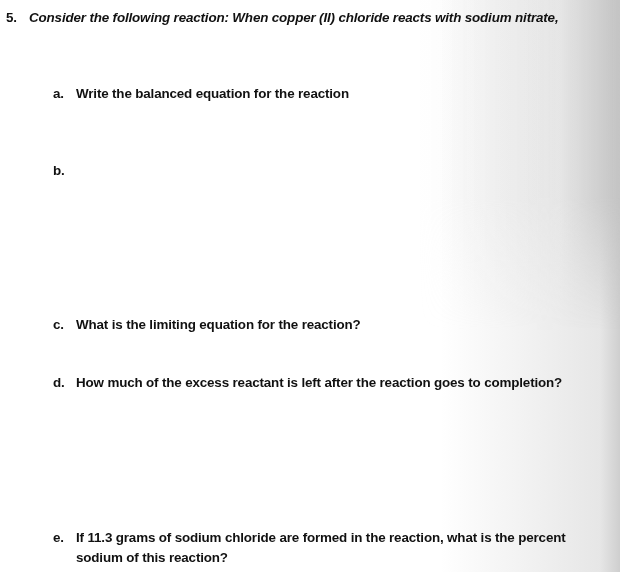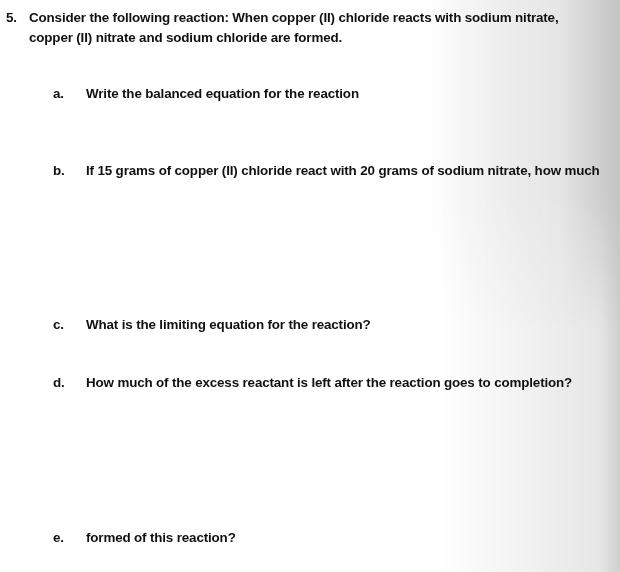--- a/index.html
+++ b/index.html
@@ -44,70 +44,69 @@
     .num {
       position: absolute;
       left: 0;
       top: 0;
     }
     .text {
       position: absolute;
       top: 0;
     }
     #q5 { left: 6px; top: 8px; }
-    #q5 .text { left: 23px; }
+    #q5 .text { left: 23px; font-style: italic; }
 
     #qa { left: 53px; top: 84px; }
     #qb { left: 53px; top: 161px; }
     #qc { left: 53px; top: 315px; }
     #qd { left: 53px; top: 373px; }
     #qe { left: 53px; top: 528px; }
-    .sub .text { left: 33px; }
+    .sub .text { left: 23px; }
   </style>
 </head>
 <body>
 
 <div class="page">
   <div class="shade"></div>
 
   <div class="q" id="q5">
     <span class="num">5.</span>
     <div class="text">
       <div>Consider the following reaction: When copper (II) chloride reacts with sodium nitrate,</div>
-      <div>copper (II) nitrate and sodium chloride are formed.</div>
     </div>
   </div>
 
   <div class="q sub" id="qa">
     <span class="num">a.</span>
     <div class="text">
       <div>Write the balanced equation for the reaction</div>
     </div>
   </div>
 
   <div class="q sub" id="qb">
     <span class="num">b.</span>
     <div class="text">
-      <div>If 15 grams of copper (II) chloride react with 20 grams of sodium nitrate, how much</div>
     </div>
   </div>
 
   <div class="q sub" id="qc">
     <span class="num">c.</span>
     <div class="text">
       <div>What is the limiting equation for the reaction?</div>
     </div>
   </div>
 
   <div class="q sub" id="qd">
     <span class="num">d.</span>
     <div class="text">
       <div>How much of the excess reactant is left after the reaction goes to completion?</div>
     </div>
   </div>
 
   <div class="q sub" id="qe">
     <span class="num">e.</span>
     <div class="text">
-      <div>formed of this reaction?</div>
+      <div>If 11.3 grams of sodium chloride are formed in the reaction, what is the percent</div>
+      <div>sodium of this reaction?</div>
     </div>
   </div>
 </div>
 
 </body></html>

